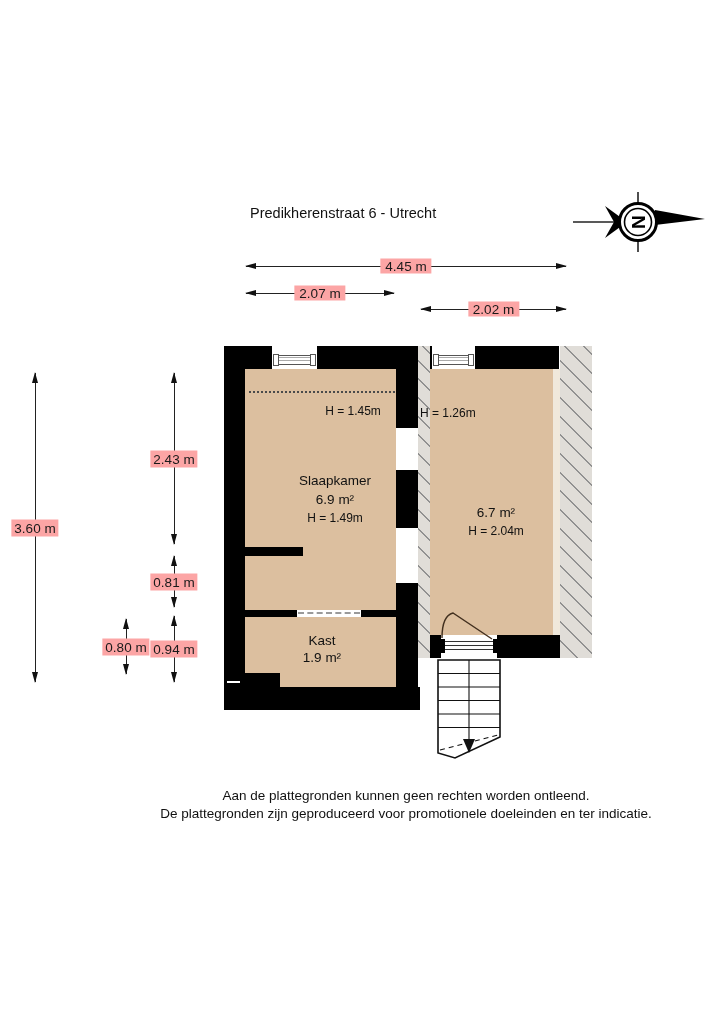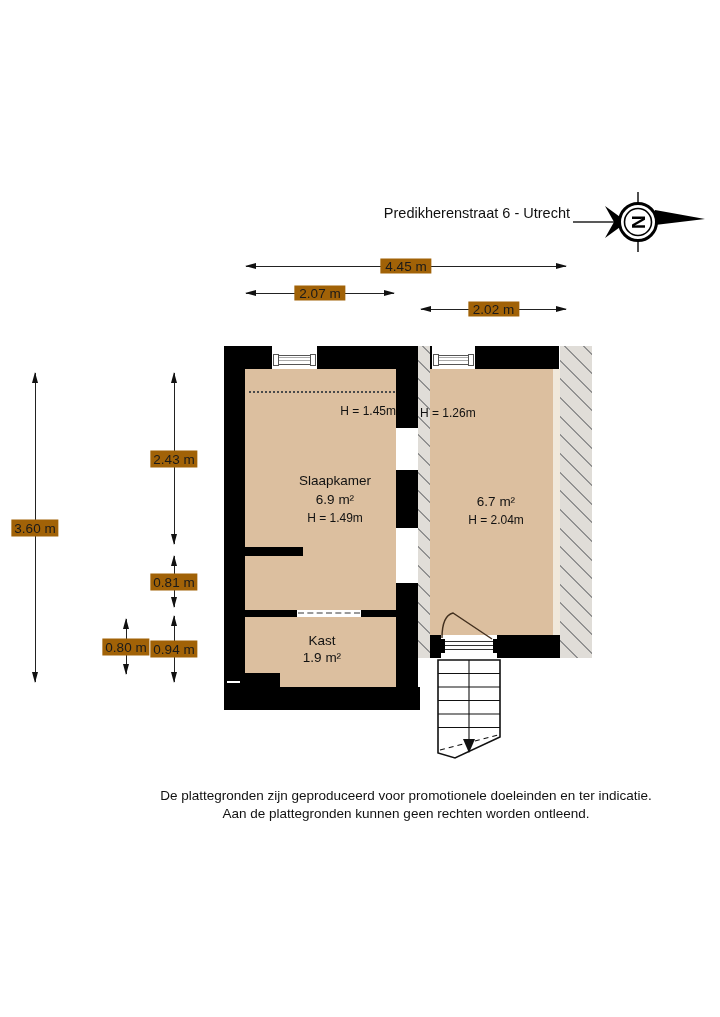--- a/index.html
+++ b/index.html
@@ -14,39 +14,39 @@
   .cream{position:absolute;background:#f0e8db;}
 
   
   .win{position:absolute;background:#fff;}
   .win .frame{position:absolute;left:2px;right:2px;top:9px;height:8px;border:1px solid #555;
       background:linear-gradient(#fff 0 1px,#aaa 1px 2px,#fff 2px 4px,#aaa 4px 5px,#fff 5px);}
   .win .cap{position:absolute;top:8px;width:4px;height:10px;border:1px solid #555;background:#fff;}
 
   
   .dim{position:absolute;font-size:13.5px;}
-  .dim .lbl{position:absolute;background:#a16207;white-space:nowrap;color:#1a1a1a;}
+  .dim .lbl{position:absolute;background:#fca5a5;white-space:nowrap;color:#1a1a1a;}
   .dim-h{height:15px;}
   .dim-h .ln{position:absolute;left:1px;right:1px;top:7px;border-top:1px solid #222;}
   .dim-h .ah{position:absolute;top:4px;width:0;height:0;border-top:3.5px solid transparent;border-bottom:3.5px solid transparent;}
   .dim-h .aw{left:0;border-right:11px solid #111;}
   .dim-h .ae{right:0;border-left:11px solid #111;}
   .dim-h .lbl{left:50%;top:7px;transform:translate(-50%,-50%);padding:0 5px;}
   .dim-v{width:15px;}
   .dim-v .ln{position:absolute;top:1px;bottom:1px;left:7px;border-left:1px solid #222;}
   .dim-v .ah{position:absolute;left:4px;width:0;height:0;border-left:3.5px solid transparent;border-right:3.5px solid transparent;}
   .dim-v .an{top:0;border-bottom:11px solid #111;}
   .dim-v .as{bottom:0;border-top:11px solid #111;}
   .dim-v .lbl{left:7px;top:50%;transform:translate(-50%,-50%);padding:1px 3px;}
 
   .plan-label{position:absolute;text-align:center;color:#111;}
   .t135{font-size:13.5px;line-height:19px;}
   .t12{font-size:12px;line-height:18px;}
 
-  .title{position:absolute;left:250px;top:205px;width:320px;text-align:right;font-size:14.5px;color:#111;}
+  .title{position:absolute;left:250px;top:205px;width:320px;text-align:left;font-size:14.5px;color:#111;}
   .disclaimer{position:absolute;left:96px;top:787px;width:620px;text-align:center;font-size:13.5px;line-height:18px;color:#111;}
 
   .dotted{position:absolute;border-top:2px dotted #4a4a4a;}
 
   .dividerOpen{position:absolute;background:#fff;}
   .dividerOpen .dash{position:absolute;left:1px;right:1px;top:2px;border-top:2px dashed #9a9a9a;}
 
   .doorOpen{position:absolute;background:#fff;}
   .doorOpen .dl{position:absolute;left:3px;right:3px;height:0;border-top:1px solid #333;}
   .doorOpen .cap{position:absolute;top:4px;width:4px;height:14px;background:#000;}
@@ -175,37 +175,37 @@
     <line x1="4" y1="17.5" x2="66" y2="17.5" stroke="#111" stroke-width="1.1"></line>
     <line x1="4" y1="31" x2="66" y2="31" stroke="#111" stroke-width="1.1"></line>
     <line x1="4" y1="44.5" x2="66" y2="44.5" stroke="#111" stroke-width="1.1"></line>
     <line x1="4" y1="58" x2="66" y2="58" stroke="#111" stroke-width="1.1"></line>
     <line x1="4" y1="71.5" x2="66" y2="71.5" stroke="#111" stroke-width="1.1"></line>
     <line x1="35" y1="4" x2="35" y2="85" stroke="#111" stroke-width="1.1"></line>
     <polygon points="29,83 41,83 35,97" fill="#111"></polygon>
     <line x1="6" y1="94" x2="64" y2="79" stroke="#111" stroke-width="1.1" stroke-dasharray="5,4"></line>
   </svg>
 
-  <div class="plan-label t12" style="left:310px;top:402px;width:86px;text-align:right">H = 1.45m</div>
+  <div class="plan-label t12" style="left:310px;top:402px;width:86px;">H = 1.45m</div>
   <div class="plan-label t12" style="left:420px;top:404px;width:90px;text-align:left">H = 1.26m</div>
 
   <div class="plan-label" style="left:270px;top:471px;width:130px">
     <div class="t135">Slaapkamer</div>
     <div class="t135">6.9 m²</div>
     <div class="t12">H = 1.49m</div>
   </div>
 
-  <div class="plan-label" style="left:436px;top:492px;width:120px">
+  <div class="plan-label" style="left:436px;top:503px;width:120px">
     <div class="t135">6.7 m²</div>
     <div class="t12">H = 2.04m</div>
   </div>
 
   <div class="plan-label" style="left:262px;top:632px;width:120px">
     <div class="t135" style="line-height:17px">Kast</div>
     <div class="t135" style="line-height:17px">1.9 m²</div>
   </div>
 
   <div class="disclaimer">
+    <div>Aan de plattegronden kunnen geen rechten worden ontleend.</div>
     <div>De plattegronden zijn geproduceerd voor promotionele doeleinden en ter indicatie.</div>
-    <div>Aan de plattegronden kunnen geen rechten worden ontleend.</div>
   </div>
 
 </div>
 
 </body></html>

